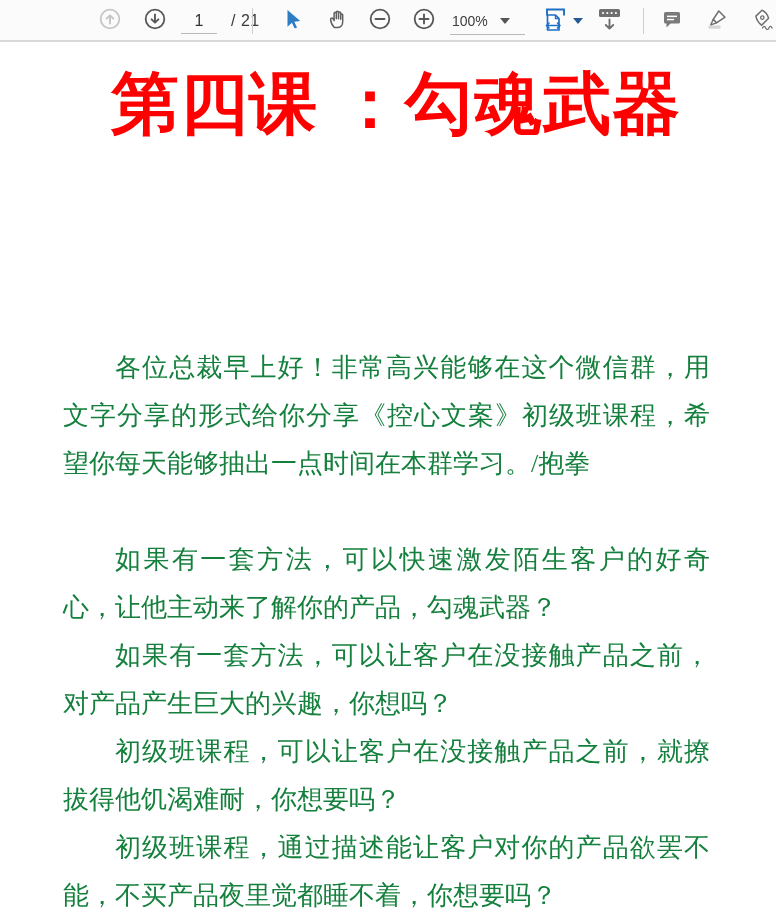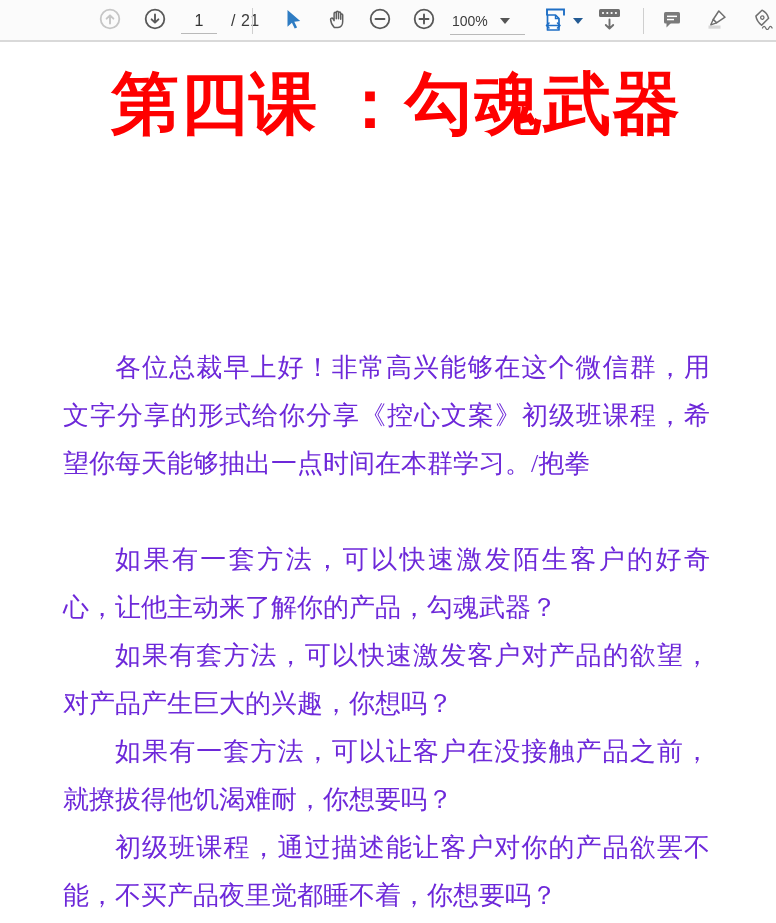--- a/index.html
+++ b/index.html
@@ -66,21 +66,21 @@
     color:#fe0000;
     letter-spacing:1px;
     white-space:nowrap;
     padding-left:28px;
   }
   .doc-body {
     margin-top:202px;
     padding:0 66px 0 63px;
     font-family:"Liberation Serif","DejaVu Serif",serif;
     font-size:26px; line-height:48px;
-    color:#6d28d9;
+    color:#15803d;
     text-align:justify;
   }
   .doc-body p { margin:0; text-indent:2em; }
   .doc-body p.gap-before { margin-top:48px; }
 </style>
 </head>
 <body>
 
 <div class="toolbar">
 
@@ -211,17 +211,17 @@
     </span>
   </div>
 </div>
 
 <div class="doc">
   <h1 class="doc-title">第四课 ：勾魂武器</h1>
 
   <div class="doc-body">
     <p>各位总裁早上好！非常高兴能够在这个微信群，用文字分享的形式给你分享《控心文案》初级班课程，希望你每天能够抽出一点时间在本群学习。/抱拳</p>
     <p class="gap-before">如果有一套方法，可以快速激发陌生客户的好奇心，让他主动来了解你的产品，勾魂武器？</p>
-    <p>如果有套方法，可以快速激发客户对产品的欲望，对产品产生巨大的兴趣，你想吗？</p>
-    <p>如果有一套方法，可以让客户在没接触产品之前，就撩拔得他饥渴难耐，你想要吗？</p>
+    <p>如果有一套方法，可以让客户在没接触产品之前，对产品产生巨大的兴趣，你想吗？</p>
+    <p>初级班课程，可以让客户在没接触产品之前，就撩拔得他饥渴难耐，你想要吗？</p>
     <p>初级班课程，通过描述能让客户对你的产品欲罢不能，不买产品夜里觉都睡不着，你想要吗？</p>
   </div>
 </div>
 
 </body></html>

